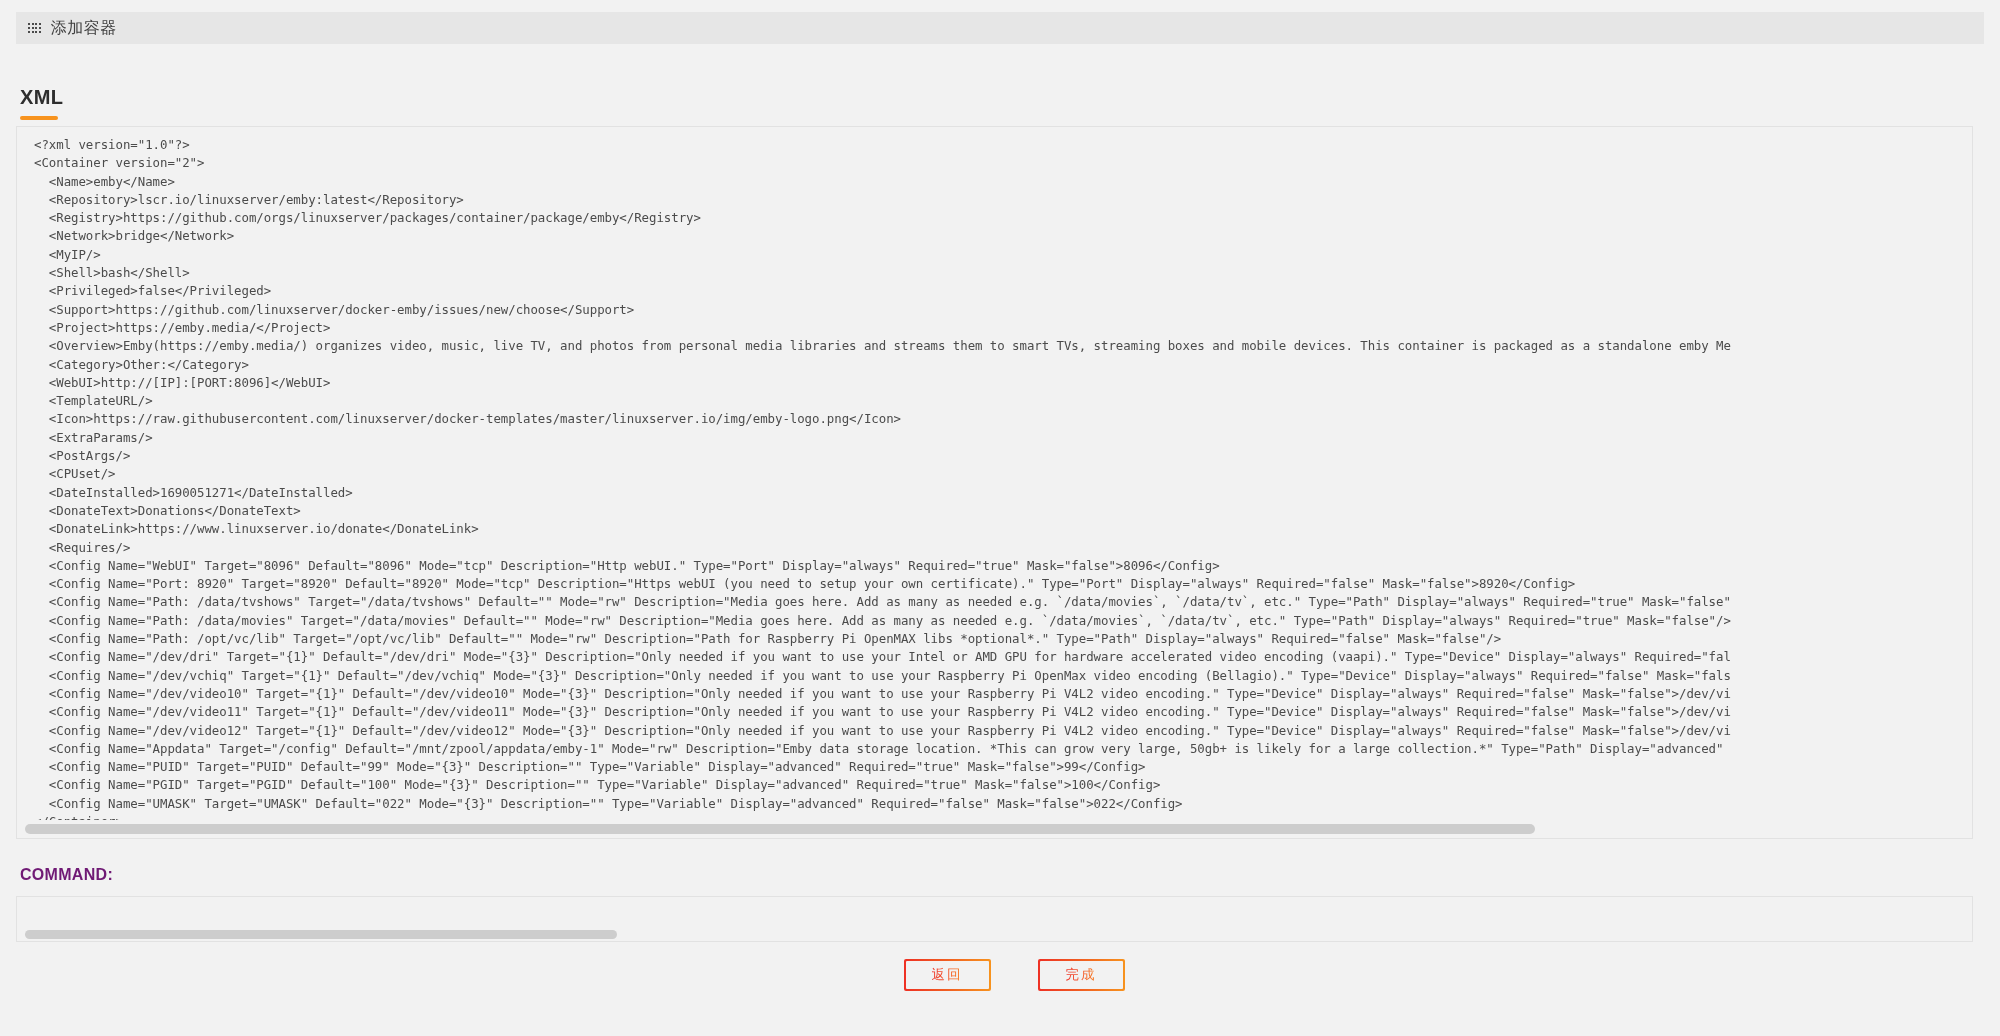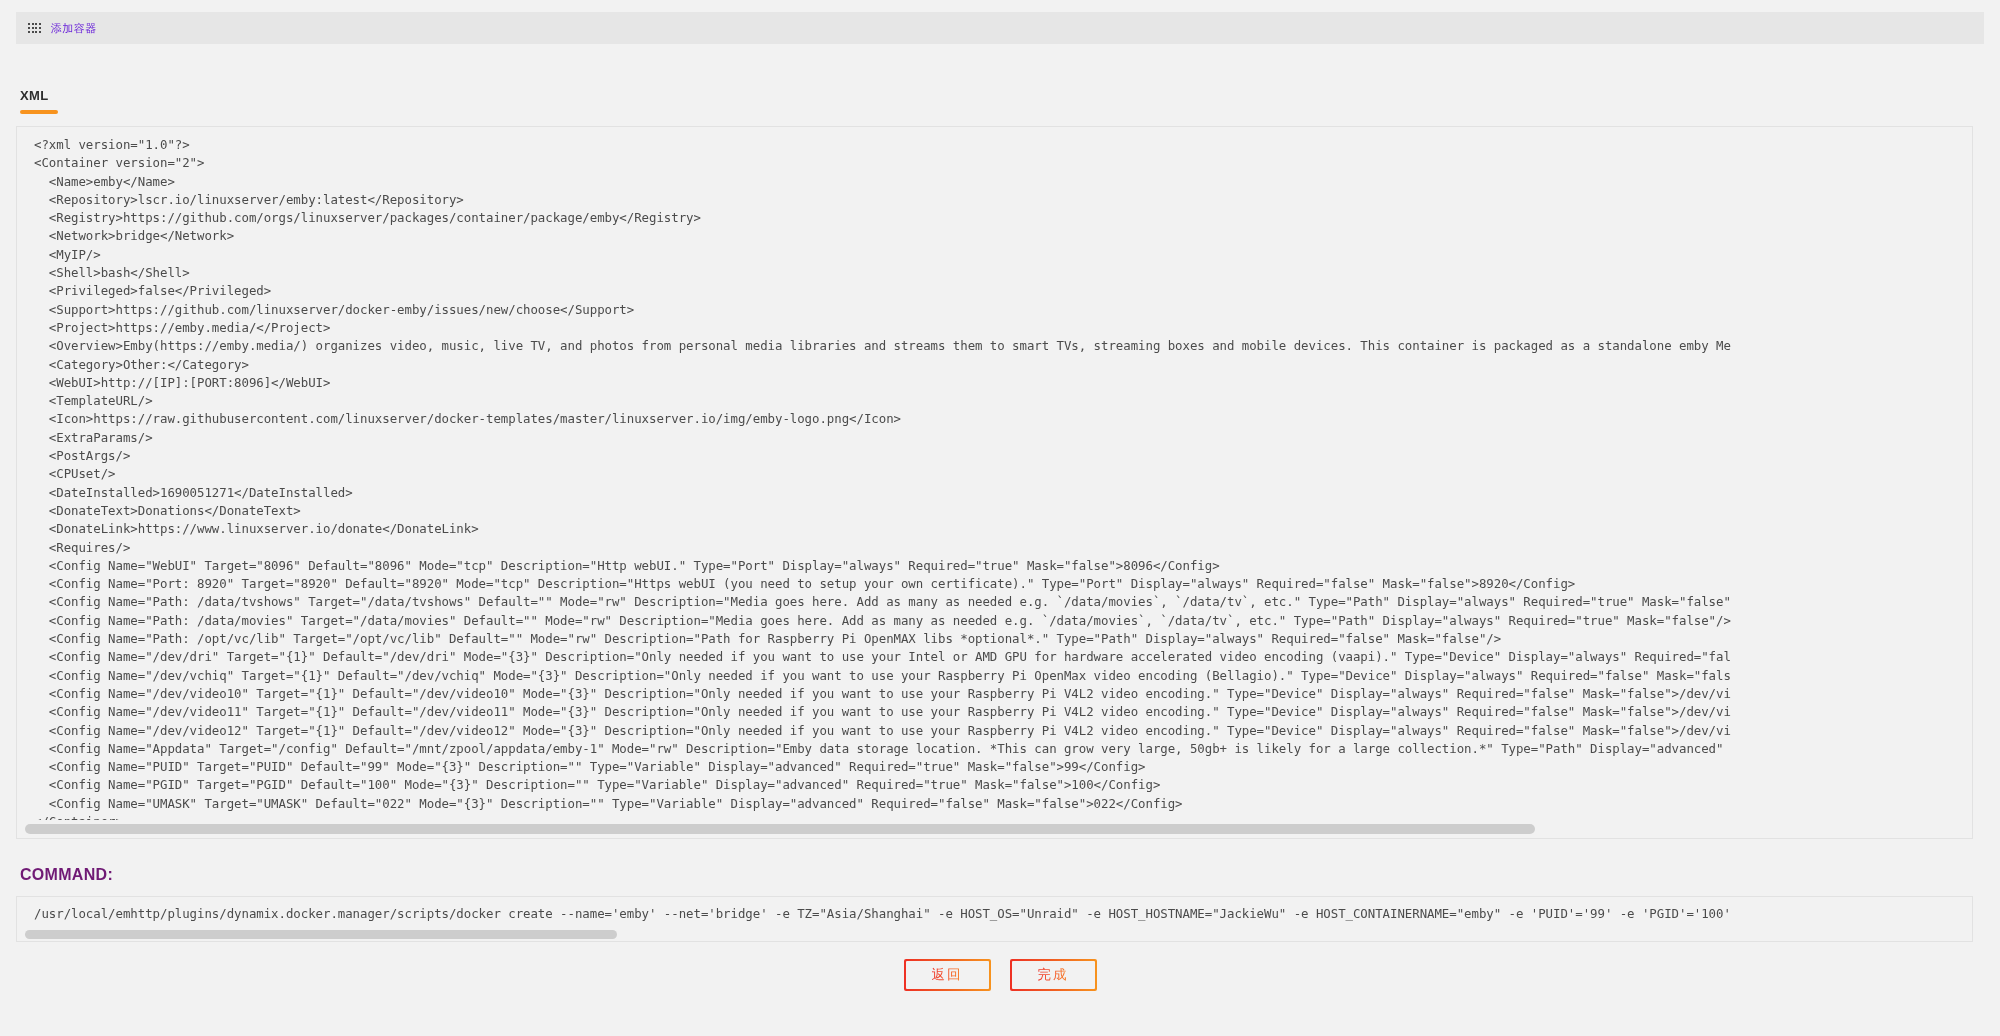--- a/index.html
+++ b/index.html
@@ -35,33 +35,33 @@
     gap: 1.6px;
     margin-right: 10px;
   }
   .grid-icon i {
     display: block;
     width: 2px;
     height: 2px;
     background: #4a4a4a;
   }
   .topbar-title {
-    font-size: 11px;
-    color: #6d28d9;
+    font-size: 16px;
+    color: #404040;
     letter-spacing: .5px;
   }
 
   
   .tabrow {
     position: absolute;
     left: 20px;
     top: 86px;
   }
   .tab-label {
-    font-size: 13px;
+    font-size: 20px;
     font-weight: bold;
     color: #2e2e2e;
     letter-spacing: .4px;
     padding-bottom: 7px;
     display: inline-block;
   }
   .tab-underline {
     height: 4px;
     border-radius: 2px;
     background: #f7931e;
@@ -177,20 +177,21 @@
     width: 87px;
     height: 31px;
     border: none;
     padding: 16px;
     background: linear-gradient(90deg, #ee3124 0%, #f05a22 45%, #f7931e 100%);
     border-radius: 2px;
     cursor: pointer;
     display: flex;
     align-items: center;
     justify-content: center;
+    margin-left: 28px;
   }
   .grad-btn::before {
     content: "";
     position: absolute;
     left: 2px; top: 2px; right: 2px; bottom: 2px;
     background: #f2f2f2;
     border-radius: 1px;
   }
   .grad-btn span {
     position: relative;
@@ -273,21 +274,20 @@
   &lt;Config Name="PGID" Target="PGID" Default="100" Mode="{3}" Description="" Type="Variable" Display="advanced" Required="true" Mask="false"&gt;100&lt;/Config&gt;
   &lt;Config Name="UMASK" Target="UMASK" Default="022" Mode="{3}" Description="" Type="Variable" Display="advanced" Required="false" Mask="false"&gt;022&lt;/Config&gt;
 &lt;/Container&gt;</pre>
   <div class="xml-scroll-track">
     <div class="xml-scroll-thumb"></div>
   </div>
 </div>
 
 <div class="command-title">COMMAND:</div>
 <div class="command-panel">
-  <pre class="command-code">/usr/local/emhttp/plugins/dynamix.docker.manager/scripts/docker create --name='emby' --net='bridge' -e TZ="Asia/Shanghai" -e HOST_OS="Unraid" -e HOST_HOSTNAME="JackieWu" -e HOST_CONTAINERNAME="emby" -e 'PUID'='99' -e 'PGID'='100'</pre>
   <div class="cmd-scroll-track">
     <div class="cmd-scroll-thumb"></div>
   </div>
 </div>
 
 <div class="btn-row">
   <button class="grad-btn">
     <span>返回</span>
   </button>
   <button class="grad-btn">

